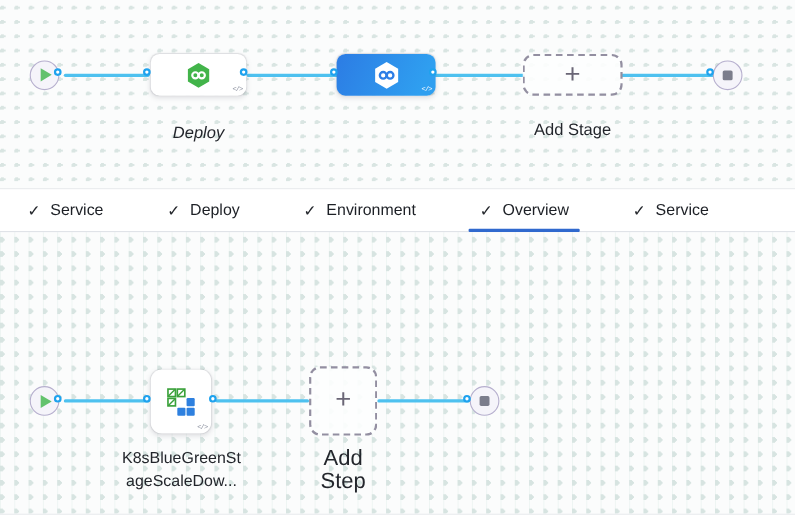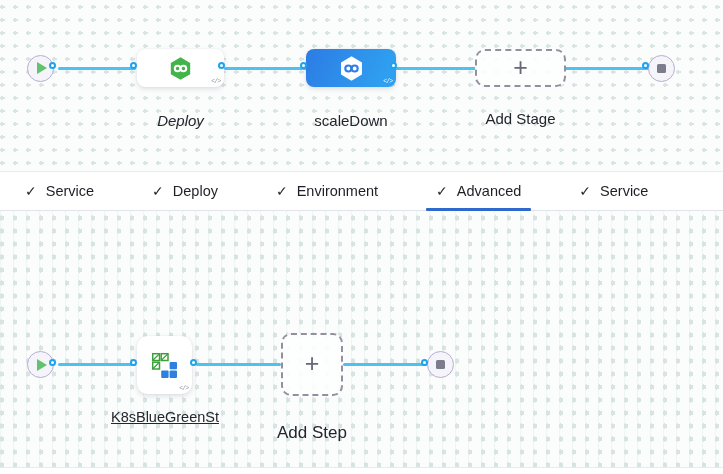--- a/index.html
+++ b/index.html
@@ -142,40 +142,39 @@
 
     <div class="dashed-box" style="left:475px; top:49px; width:91px; height:38px;">
       <span class="plus-glyph">+</span>
     </div>
 
     <div class="term-node" style="left:648px; top:54.5px;">
       <div class="stop-sq"></div>
     </div>
 
     <div class="node-label" style="left:137px; top:110px; width:87px;font-style:italic;">Deploy</div>
-    <div class="node-label" style="left:301px; top:110px; width:100px;">scaleDown</div>
     <div class="node-label" style="left:470px; top:108px; width:101px;">Add Stage</div>
   </div>
 
   <div class="tabbar">
     <div class="tab">
       <span class="check">✓</span>
       <span>Service</span>
     </div>
     <div class="tab">
       <span class="check">✓</span>
       <span>Deploy</span>
     </div>
     <div class="tab">
       <span class="check">✓</span>
       <span>Environment</span>
     </div>
     <div class="tab active">
       <span class="check">✓</span>
-      <span>Advanced</span>
+      <span>Overview</span>
     </div>
     <div class="tab">
       <span class="check">✓</span>
       <span>Service</span>
     </div>
   </div>
 
   <div class="canvas canvas-bottom">
 
     <div class="edge" style="left:58px;  top:152px; width:78px;"></div>
@@ -213,20 +212,21 @@
     </div>
 
     <div class="dashed-box" style="left:281px; top:122px; width:62px; height:63px;">
       <span class="plus-glyph">+</span>
     </div>
 
     <div class="term-node" style="left:427px; top:140px;">
       <div class="stop-sq"></div>
     </div>
 
-    <div class="node-label" style="left:95px; top:196px; width:140px; font-size:14.5px;text-decoration:underline;">
+    <div class="node-label" style="left:95px; top:196px; width:140px; font-size:14.5px;">
       <span style="display:block;">K8sBlueGreenSt</span>
-    </div>
-    <div class="node-label" style="left:272px; top:211px; width:80px; font-size:17px;">Add Step</div>
+      <span style="display:block;">ageScaleDow...</span>
+    </div>
+    <div class="node-label" style="left:272px; top:196px; width:80px; font-size:20px;">Add Step</div>
   </div>
 
   <div class="bottom-strip"></div>
 </div>
 
 </body></html>

